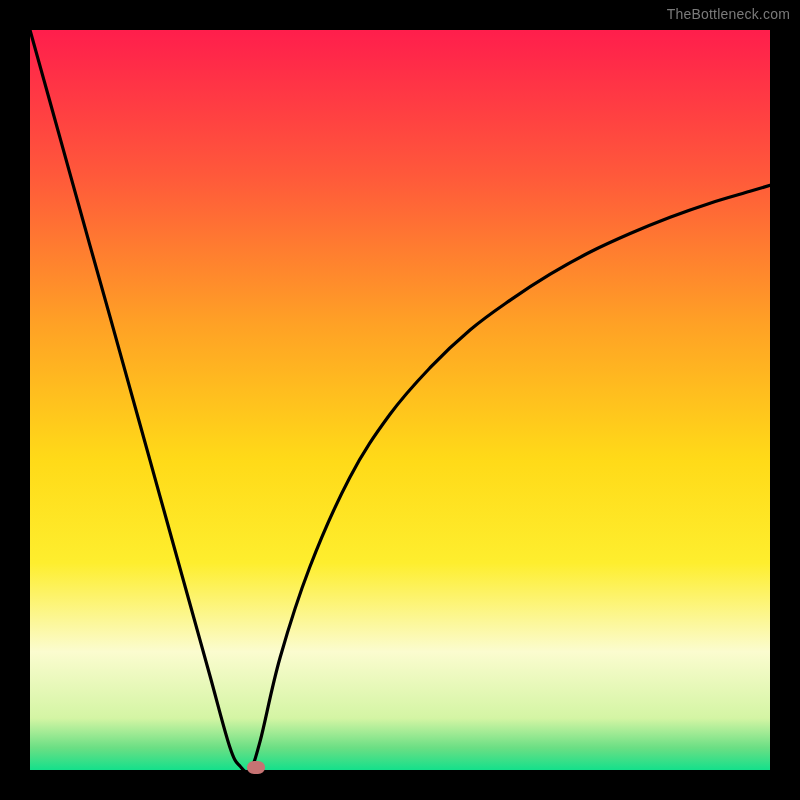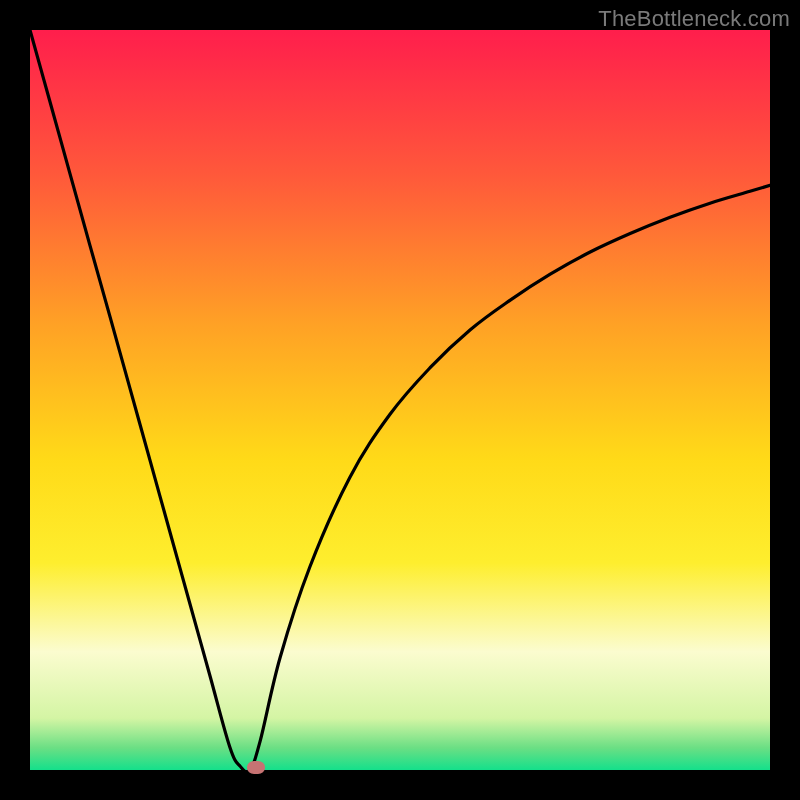--- a/index.html
+++ b/index.html
@@ -22,21 +22,21 @@
     top: 30px;
     left: 30px;
     width: 740px;
     height: 740px;
   }
   .watermark {
     position: absolute;
     top: 6px;
     right: 10px;
     color: #7a7a7a;
-    font-size: 22px;
+    font-size: 14px;
     font-weight: 500;
     letter-spacing: 0.2px;
   }
   .marker {
     position: absolute;
     width: 18px;
     height: 13px;
     border-radius: 7px / 6px;
     background: #c77373;
   }

